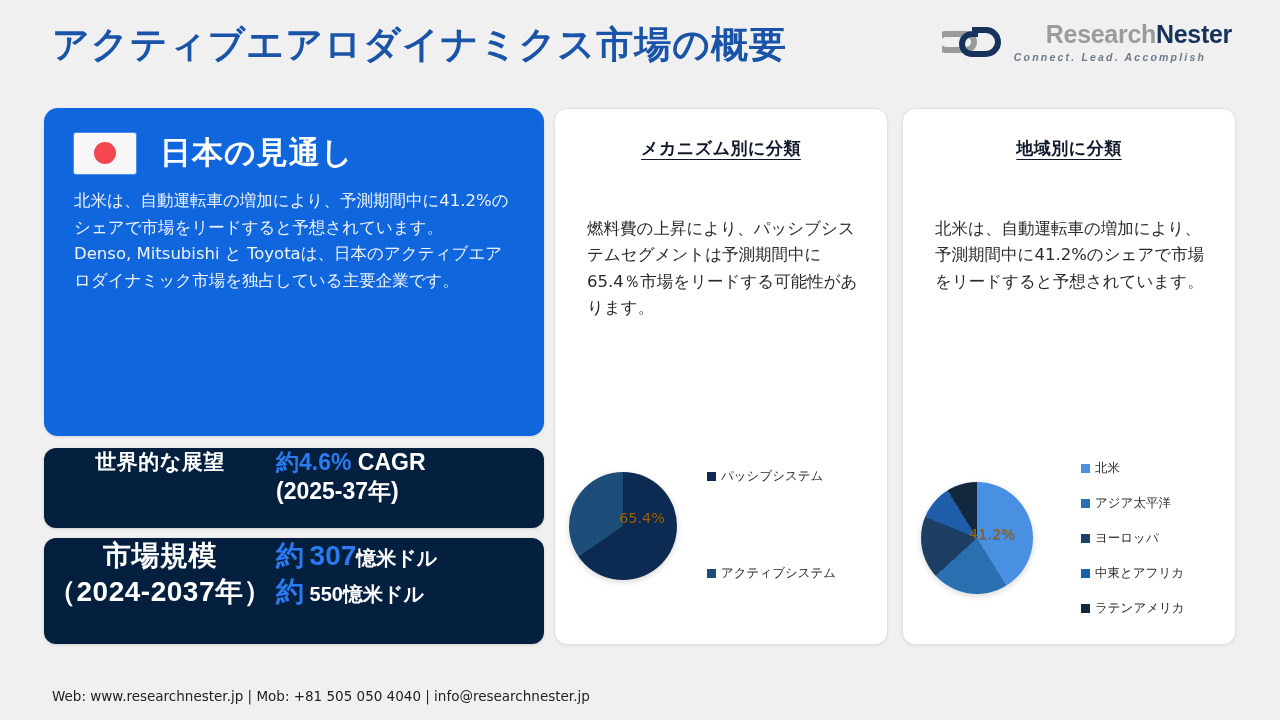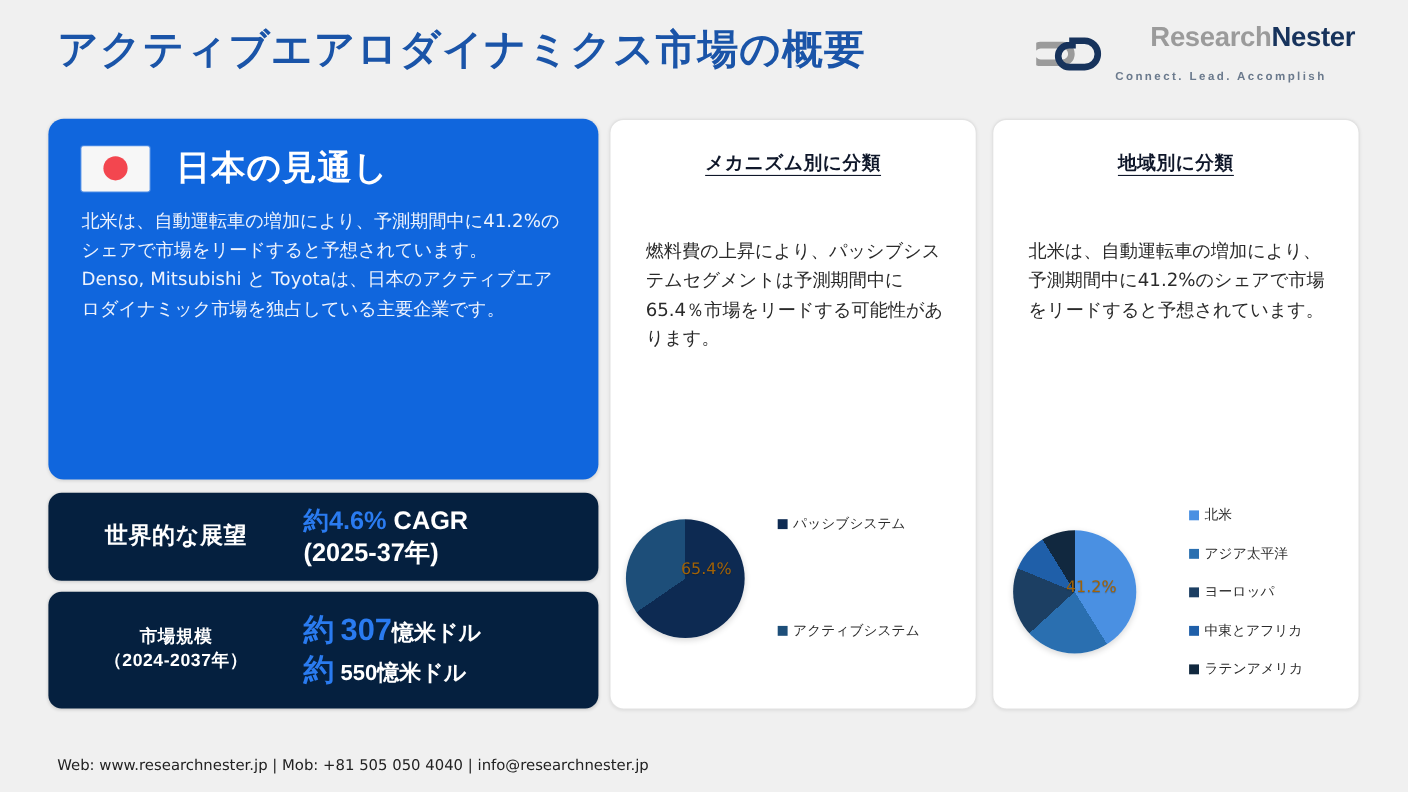--- a/index.html
+++ b/index.html
@@ -21,21 +21,21 @@
     color: #1a54a8; white-space: nowrap;
   }
   .logo { position: absolute; right: 48px; top: 22px; display: flex; align-items: center; gap: 10px; }
   .logo-mark { width: 62px; height: 36px; }
   .logo-text { display: flex; flex-direction: column; line-height: 1; }
   .logo-main { font-size: 25px; font-weight: bold; letter-spacing: -0.3px; margin-left: 32px; }
   .logo-main .gray { color: #9b9b9b; }
   .logo-main .navy { color: #17335c; }
   .logo-tag {
     font-size: 10.5px; font-weight: bold; color: #6b7a8d;
-    letter-spacing: 2.2px; margin-top: 18px;
+    letter-spacing: 2.2px; margin-top: 5px; font-style: italic;
   }
 
   
   .blue-card {
     position: absolute; left: 44px; top: 108px; width: 500px; height: 328px;
     background: #1066dd; border-radius: 14px; padding: 24px 30px 20px 30px;
     box-shadow: 0 1px 3px rgba(0,0,0,.12);
   }
   .blue-head { display: flex; align-items: center; gap: 24px; margin-bottom: 14px; }
   .jp-flag {
@@ -47,30 +47,30 @@
   .blue-title { color: #fff; font-size: 31px; font-weight: bold; letter-spacing: 1px; }
   .blue-body {
     color: #eef3fd; font-size: 16.5px; line-height: 1.62;
     font-family: "DejaVu Sans", "Liberation Sans", sans-serif;
     white-space: pre-line;
   }
 
   
   .dark-box {
     position: absolute; left: 44px; background: #05203f; border-radius: 12px;
-    display: flex; align-items: center; color: #fff;
+    display: flex; align-items: flex-start; color: #fff;
     box-shadow: 0 1px 3px rgba(0,0,0,.15);
   }
   #dark-box-1 { top: 448px; width: 500px; height: 80px; }
   #dark-box-2 { top: 538px; width: 500px; height: 106px; }
   .dk-label {
     width: 232px; text-align: center; font-size: 21px; font-weight: bold;
     line-height: 1.3; letter-spacing: .5px;
   }
-  .dk-label.small { font-size: 16px; }
+  .dk-label.small { font-size: 28px; }
   .dk-value { flex: 1; line-height: 1.28; }
   .dk-value .line { display: block; white-space: nowrap; }
   .hl { color: #2a7bf0; font-weight: bold; }
   .wh { color: #ffffff; font-weight: bold; }
   #dark-box-1 .dk-value { font-size: 23px; }
   #dark-box-2 .dk-value { font-size: 20px; }
   #dark-box-2 .big { font-size: 28px; }
 
   
   .white-card {

